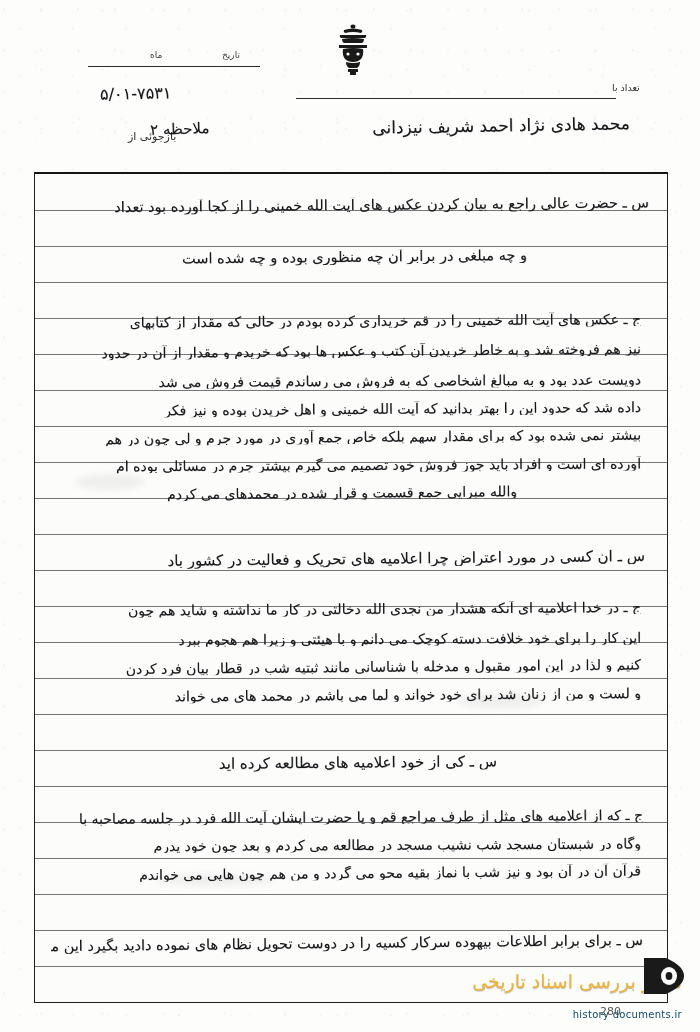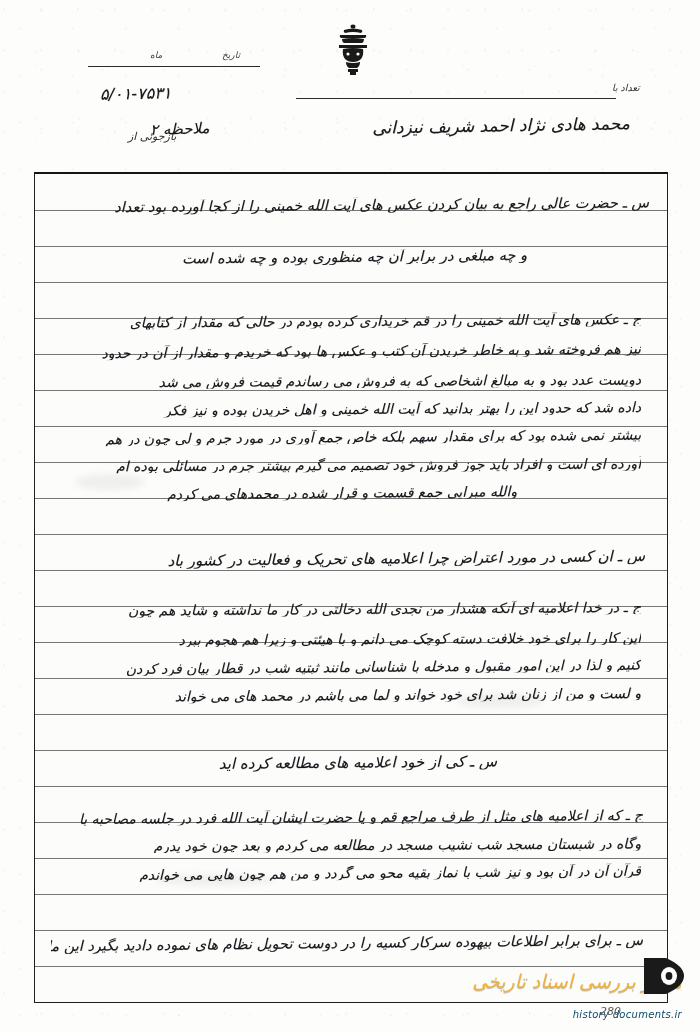--- a/index.html
+++ b/index.html
@@ -9,21 +9,20 @@
   }
   body {
     font-family: "DejaVu Sans", sans-serif;
   }
   .page {
     position: relative;
     width: 700px;
     height: 1032px;
     background: #fdfdfb;
     overflow: hidden;
-    font-style: italic;
   }
 
   
   .paper-noise {
     position: absolute;
     inset: 0;
     background:
       radial-gradient(circle at 11% 23%, rgba(0,0,0,0.035) 0 1px, transparent 1.4px),
       radial-gradient(circle at 37% 61%, rgba(0,0,0,0.03) 0 1px, transparent 1.4px),
       radial-gradient(circle at 68% 18%, rgba(0,0,0,0.03) 0 1px, transparent 1.4px),

